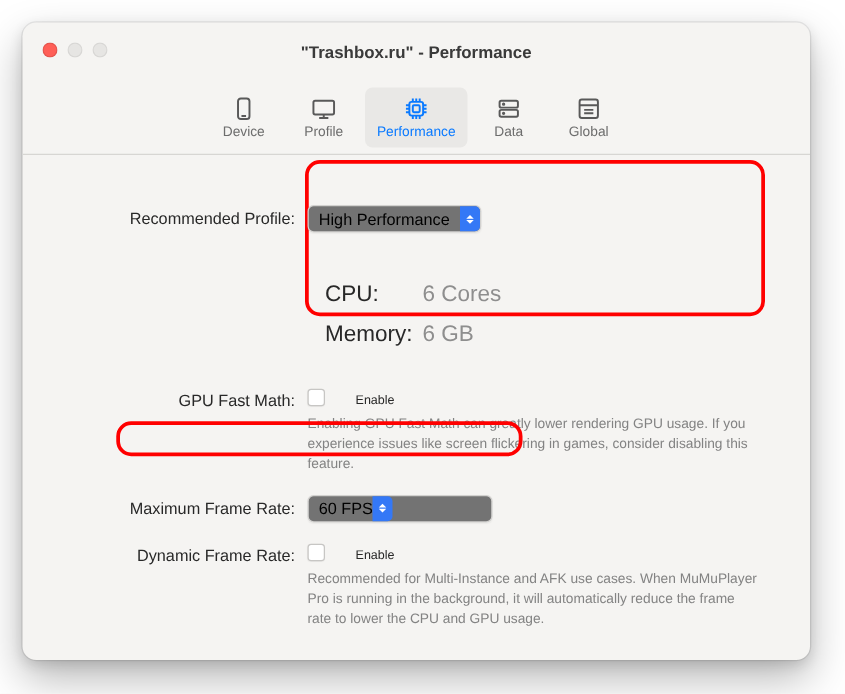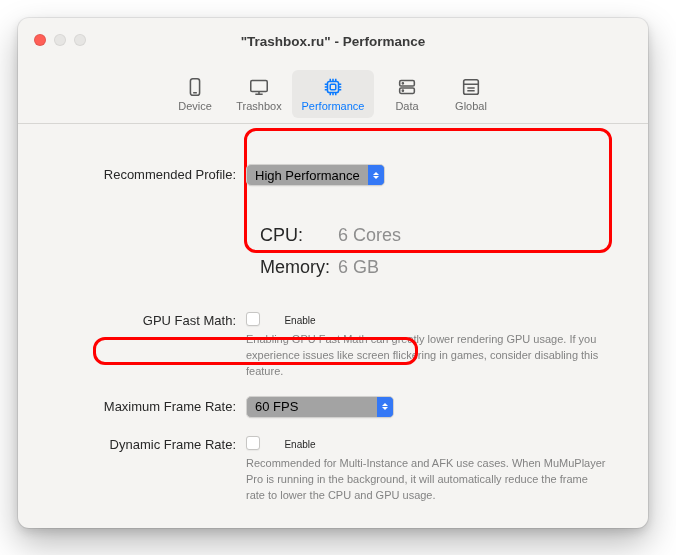--- a/index.html
+++ b/index.html
@@ -67,21 +67,21 @@
   .content{padding:40px 28px 0 28px;position:relative;}
   .row{display:flex;align-items:flex-start;margin-bottom:16px;}
   .row-label{
     width:200px;text-align:right;padding-right:10px;
     font-size:13px;color:var(--label);
     padding-top:3px;
   }
   .row-field{flex:1;}
   .select{
     display:inline-flex;align-items:center;
-    background:#a3a3a3;border:1px solid #d2d1cf;border-radius:5px;
+    background:#737373;border:1px solid #d2d1cf;border-radius:5px;
     height:22px;font-size:13px;padding:0 0 0 8px;
     box-shadow:0 .5px 1px rgba(0,0,0,.04);
     position:relative;
   }
   .select-cap{
     width:16px;height:100%;
     background:var(--select-cap);border-radius:0 4px 4px 0;
     display:flex;flex-direction:column;align-items:center;justify-content:center;
     margin-left:8px;gap:1px;
   }
@@ -104,21 +104,21 @@
   .checkbox{
     width:14px;height:14px;background:#fff;border:1px solid #c7c6c4;border-radius:3px;
     display:inline-block;vertical-align:-2px;margin-right:6px;
     box-shadow:0 .5px 1px rgba(0,0,0,.05);
   }
   .check-label{font-size:10px;color:var(--label);margin-left:14px;}
   .help{
     font-size:11px;line-height:1.45;color:var(--gray-help);
     max-width:360px;margin-top:4px;
   }
-  .select.fps{width:148px;justify-content:space-between;}
+  .select.fps{width:148px;justify-content:flex-start;}
   .select.fps .select-cap{margin-left:0;}
   
   .hl{position:absolute;border:3px solid var(--red);border-radius:12px;pointer-events:none;}
   .hl1{left:226px;top:4px;width:368px;height:125px;}
   .hl2{left:75px;top:213px;width:325px;height:28px;}
 </style>
 </head>
 <body>
 
 <div class="window">
@@ -139,21 +139,21 @@
           <line x1="10" y1="18.3" x2="14" y2="18.3"></line>
         </svg>
       <span class="tab-label">Device</span>
     </div>
     <div class="tab">
       <svg viewBox="0 0 24 24" fill="none" stroke="currentColor" stroke-width="1.7">
           <rect x="3" y="5" width="18" height="12" rx="1.5"></rect>
           <line x1="8" y1="20" x2="16" y2="20"></line>
           <line x1="12" y1="17" x2="12" y2="20"></line>
         </svg>
-      <span class="tab-label">Trashbox</span>
+      <span class="tab-label">Profile</span>
     </div>
     <div class="tab performance selected">
       <svg viewBox="0 0 24 24" fill="none" stroke="currentColor" stroke-width="1.7">
           <rect x="6" y="6" width="12" height="12" rx="2"></rect>
           <rect x="9" y="9" width="6" height="6" rx="1"></rect>
           <line x1="9" y1="3" x2="9" y2="6"></line>
           <line x1="12" y1="3" x2="12" y2="6"></line>
           <line x1="15" y1="3" x2="15" y2="6"></line>
           <line x1="9" y1="18" x2="9" y2="21"></line>
           <line x1="12" y1="18" x2="12" y2="21"></line>

